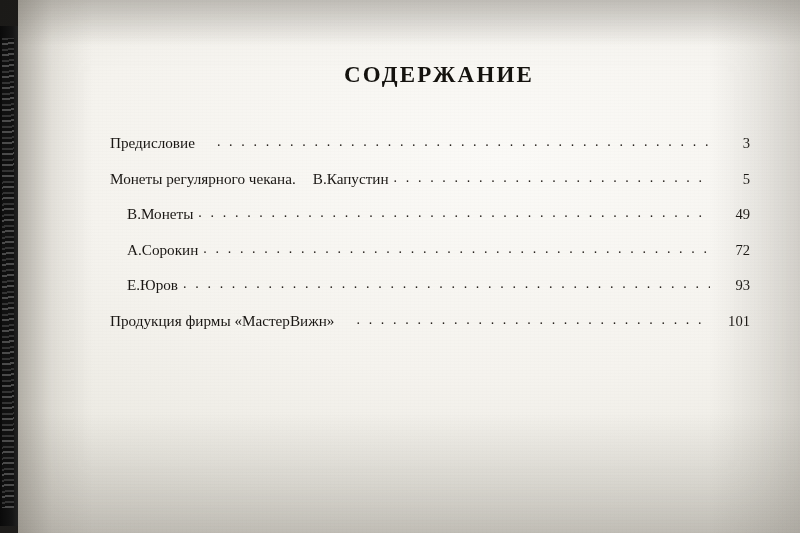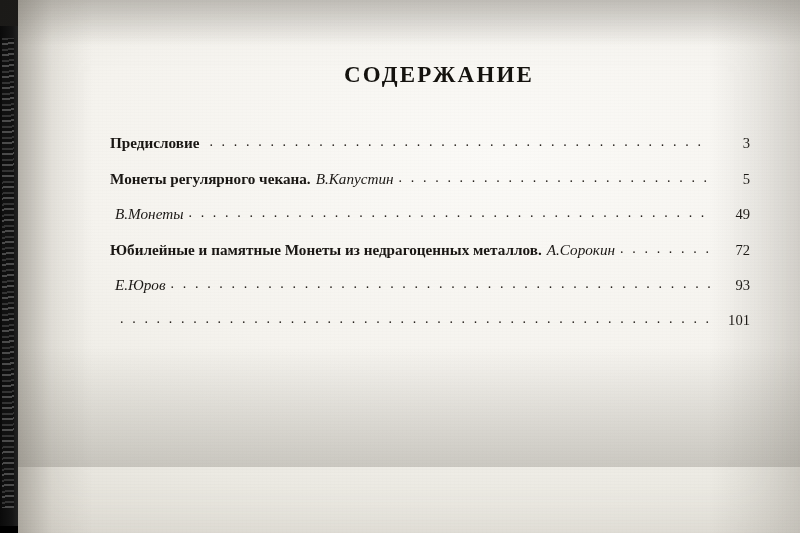--- a/index.html
+++ b/index.html
@@ -10,21 +10,21 @@
     width: 800px;
     height: 533px;
     overflow: hidden;
     font-family: "Liberation Serif", serif;
     background: #000;
   }
 
   #scene {
     position: relative;
     width: 800px;
-    height: 467px;
+    height: 533px;
     background: #0d0d0d;
     border-radius: 22px;
   }
 
   
   .backdrop {
     position: absolute;
     inset: 0;
     background:
       linear-gradient(100deg, #1b1a18 0%, #262422 35%, #1a1917 100%);
@@ -127,26 +127,24 @@
   .toc-entry {
     display: flex;
     align-items: baseline;
     font-size: 15.2px;
     color: #1a1714;
     margin-bottom: 17.5px;
     white-space: nowrap;
   }
   .entry-text {
     flex: 0 0 auto;
-    font-weight: bold;
   }
   .entry-author {
-    font-style: italic;
     flex: 0 0 auto;
-    margin-left: 5px;
+    margin-left: 17px;
   }
   .leaders {
     flex: 1 1 auto;
     overflow: hidden;
     margin: 0 4px 0 5px;
     position: relative;
     top: -2px;
     color: #241f1a;
     font-size: 14px;
     letter-spacing: 2.6px;
@@ -196,31 +194,31 @@
           <span class="entry-author">В.Капустин</span>
           <span class="leaders">. . . . . . . . . . . . . . . . . . . . . . . . . . . . . . . . . . . . . . . . . . . . . . . . . . . . . . . . . . . . . . . . . . . . . . . . . . . . . . . . . . . . . . . . . . . . . . . . . . . . . . . . . . . . . . . . . . . . . . . . . . . .</span>
           <span class="page-num">5</span>
         </li>
         <li class="toc-entry">
           <span class="entry-author">В.Монеты</span>
           <span class="leaders">. . . . . . . . . . . . . . . . . . . . . . . . . . . . . . . . . . . . . . . . . . . . . . . . . . . . . . . . . . . . . . . . . . . . . . . . . . . . . . . . . . . . . . . . . . . . . . . . . . . . . . . . . . . . . . . . . . . . . . . . . . . .</span>
           <span class="page-num">49</span>
         </li>
         <li class="toc-entry">
-          <span class="entry-text">Юбилейные и памятные Монеты из недрагоценных металлов.</span>
           <span class="entry-author">А.Сорокин</span>
           <span class="leaders">. . . . . . . . . . . . . . . . . . . . . . . . . . . . . . . . . . . . . . . . . . . . . . . . . . . . . . . . . . . . . . . . . . . . . . . . . . . . . . . . . . . . . . . . . . . . . . . . . . . . . . . . . . . . . . . . . . . . . . . . . . . .</span>
           <span class="page-num">72</span>
         </li>
         <li class="toc-entry">
           <span class="entry-author">Е.Юров</span>
           <span class="leaders">. . . . . . . . . . . . . . . . . . . . . . . . . . . . . . . . . . . . . . . . . . . . . . . . . . . . . . . . . . . . . . . . . . . . . . . . . . . . . . . . . . . . . . . . . . . . . . . . . . . . . . . . . . . . . . . . . . . . . . . . . . . .</span>
           <span class="page-num">93</span>
         </li>
         <li class="toc-entry">
+          <span class="entry-text">Продукция фирмы «МастерВижн»</span>
           <span class="entry-author"></span>
           <span class="leaders">. . . . . . . . . . . . . . . . . . . . . . . . . . . . . . . . . . . . . . . . . . . . . . . . . . . . . . . . . . . . . . . . . . . . . . . . . . . . . . . . . . . . . . . . . . . . . . . . . . . . . . . . . . . . . . . . . . . . . . . . . . . .</span>
           <span class="page-num">101</span>
         </li>
       </ul>
     </div>
   </div>
 
   <div class="gutter-shade"></div>
   <div class="top-shade"></div>

